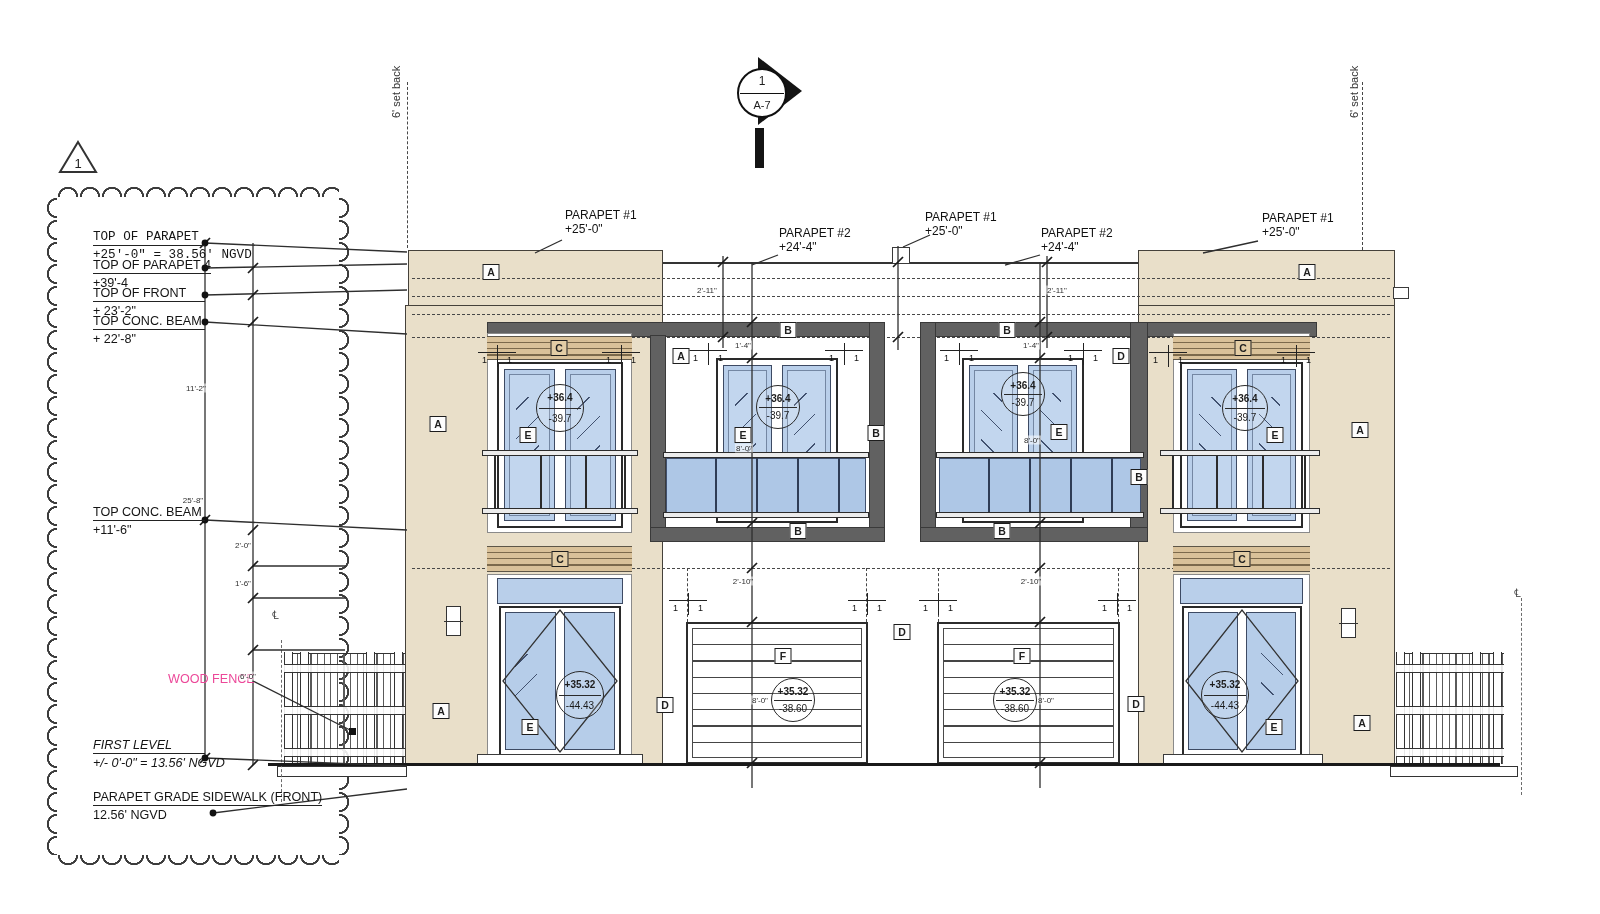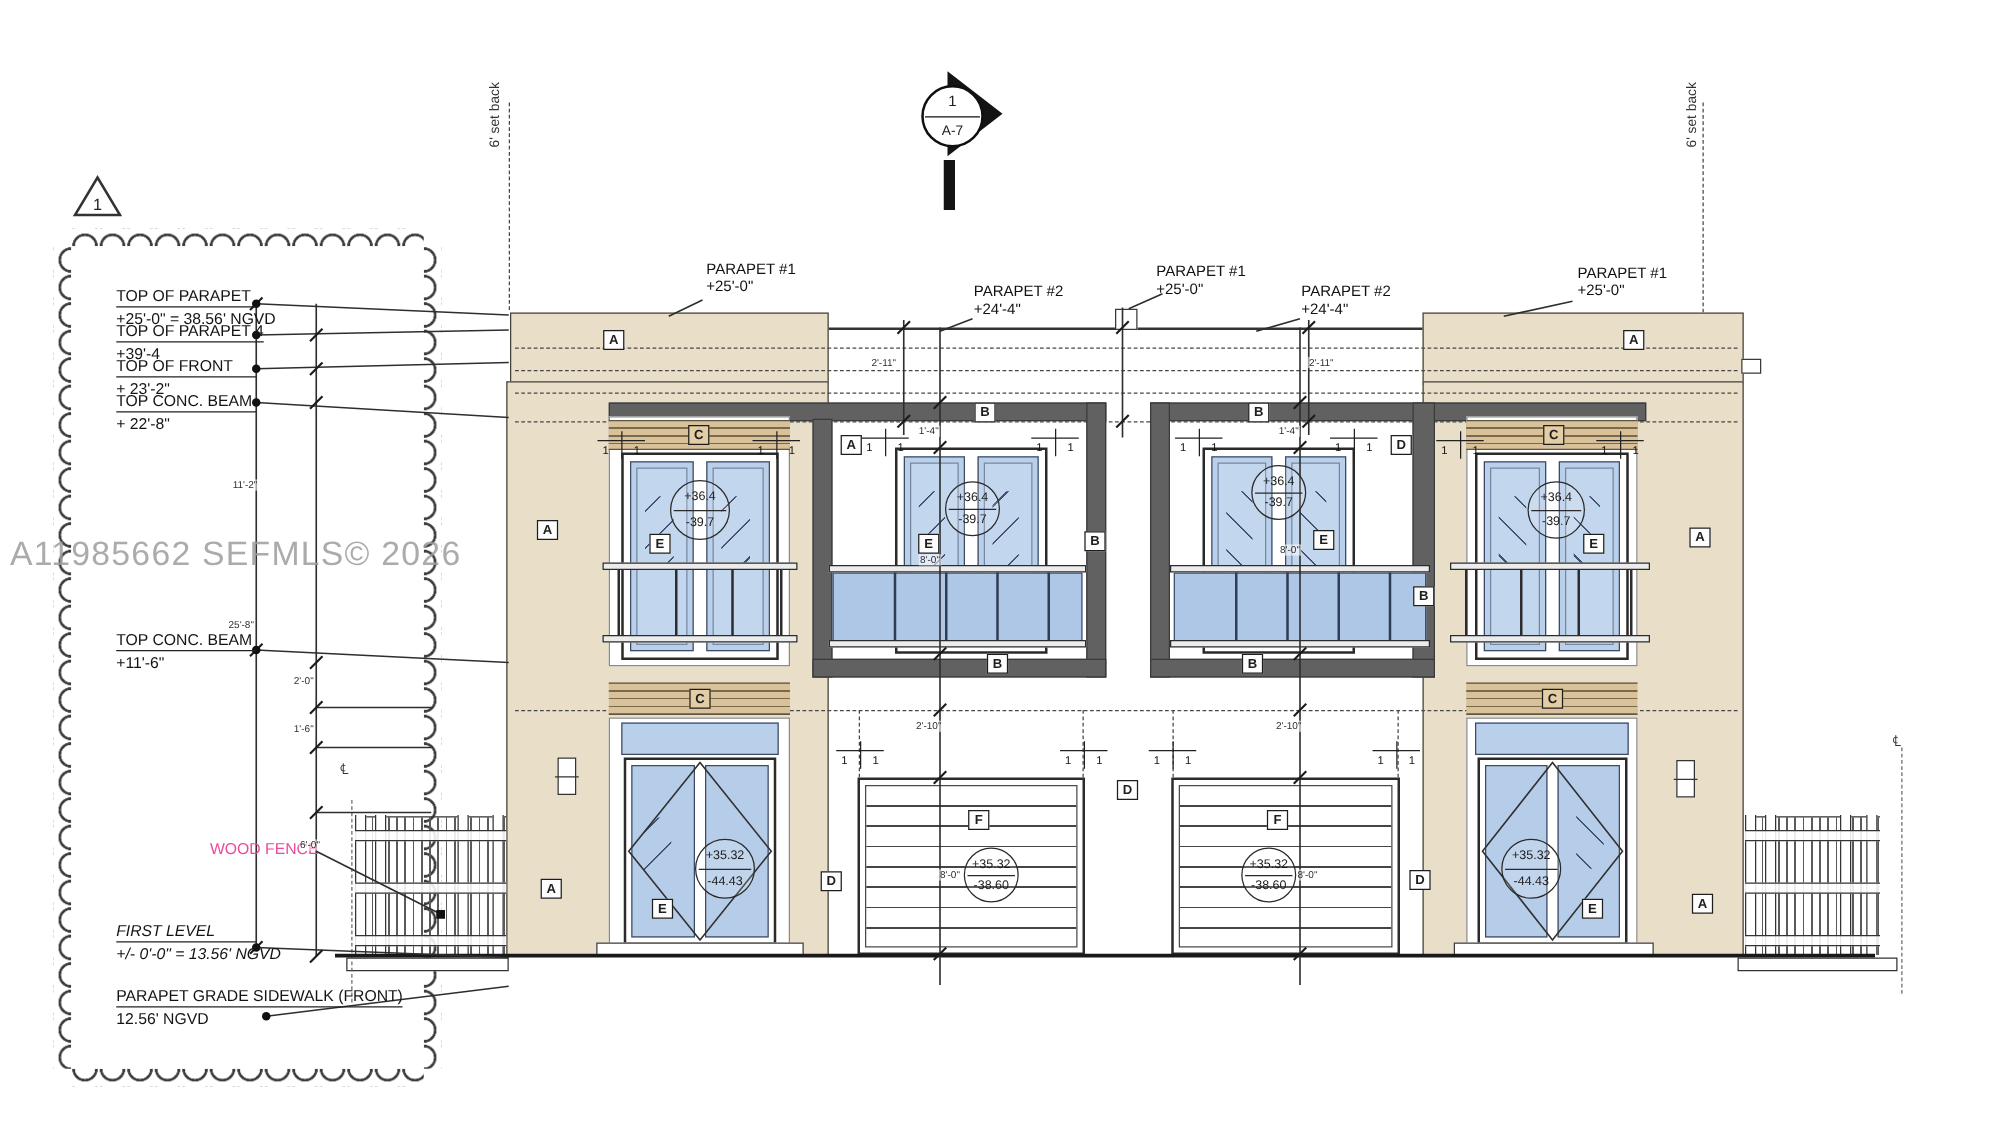--- a/index.html
+++ b/index.html
@@ -52,21 +52,21 @@
   .cl.b{left:7px;right:7px;bottom:-7px;height:14px;background:radial-gradient(circle at 11px 0px,transparent 8px,#3c3c3c 8.3px,#3c3c3c 10px,transparent 10.4px);background-size:22px 14px;background-repeat:repeat-x;}
   .cl.l{top:7px;bottom:7px;left:-7px;width:14px;background:radial-gradient(circle at 14px 11px,transparent 8px,#3c3c3c 8.3px,#3c3c3c 10px,transparent 10.4px);background-size:14px 22px;background-repeat:repeat-y;}
   .cl.r{top:7px;bottom:7px;right:-7px;width:14px;background:radial-gradient(circle at 0px 11px,transparent 8px,#3c3c3c 8.3px,#3c3c3c 10px,transparent 10.4px);background-size:14px 22px;background-repeat:repeat-y;}
   
   .tag{position:absolute;transform:translate(-50%,-50%);min-width:17px;height:16px;line-height:15px;text-align:center;
        border:1.6px solid #1d1d1d;background:#fdfdfd;font-size:10.5px;font-weight:700;padding:0 1px;box-sizing:border-box;z-index:42;}
   .tag.tanbg{background:#e3cda5;}
   .spot{position:absolute;border:1.6px solid #2a2a2a;border-radius:50%;transform:translate(-50%,-50%);
         background:rgba(255,255,255,.15);z-index:41;}
   .spot .t,.spot .b{position:absolute;left:0;right:0;text-align:center;font-size:10px;color:#1c1c1c;}
-  .spot .t{top:16%;} .spot .b{bottom:16%;}
+  .spot .t{top:16%;font-weight:bold;} .spot .b{bottom:16%;}
   .spot .mid{position:absolute;left:2px;right:2px;top:50%;border-top:1.3px solid #2a2a2a;}
   .tickpair{position:absolute;width:38px;transform:translate(-50%,0);z-index:40;font-size:9px;color:#111;}
   .tickpair .bar{position:absolute;top:0;left:0;right:0;border-top:1.6px solid #222;}
   .tickpair .stem{position:absolute;left:50%;top:-7px;height:22px;border-left:1.4px solid #222;}
   .tickpair .a{position:absolute;left:4px;top:3px;} .tickpair .b{position:absolute;right:4px;top:3px;}
   .dimt{position:absolute;font-size:8px;color:#2e2e2e;transform:translate(-50%,-50%);white-space:nowrap;z-index:40;background:rgba(255,255,255,.55);padding:0 1px;}
   .elab{position:absolute;left:93px;font-size:12.6px;line-height:14px;color:#141414;z-index:40;}
   .elab .nm{display:inline-block;border-bottom:1.4px solid #222;padding-bottom:1px;white-space:nowrap;}
   .elab .vl{display:block;padding-top:2px;white-space:nowrap;}
   .pcall{position:absolute;font-size:12px;line-height:14px;color:#111;z-index:40;white-space:nowrap;}
@@ -82,21 +82,20 @@
   .fixture{position:absolute;width:15px;height:30px;background:#fff;border:1.6px solid #333;box-sizing:border-box;z-index:12;}
   .fixture::after{content:"";position:absolute;left:-3px;right:-3px;top:50%;border-top:1.6px solid #333;}
   svg.overlay{position:absolute;left:0;top:0;z-index:38;pointer-events:none;}
   .wflabel{position:absolute;left:168px;top:672px;font-size:12.6px;color:#ec4899;z-index:40;}
 </style>
 </head>
 <body>
 
 <div class="canvas">
 
-  <div class="watermark">A11985662  SEFMLS© 2026</div>
 
   <svg class="abs" style="left:56px;top:138px;z-index:40;" width="44" height="38">
     <polygon points="22,4 40,34 4,34" fill="none" stroke="#333" stroke-width="2"></polygon>
     <text x="22" y="30" text-anchor="middle" font-size="13" fill="#222">1</text>
   </svg>
 
   <div class="secmark-tri"></div>
   <div class="secmark-bar"></div>
   <div class="secmark-circle">
     <div class="n">1</div>
@@ -511,21 +510,21 @@
       <div class="dimt" style="left: 1032px; top: 440px;">8'-0"</div>
       <div class="dimt" style="left: 743px; top: 581px;">2'-10"</div>
       <div class="dimt" style="left: 1031px; top: 581px;">2'-10"</div>
       <div class="dimt" style="left: 760px; top: 700px;">8'-0"</div>
       <div class="dimt" style="left: 1046px; top: 700px;">8'-0"</div>
       <div class="dimt" style="left: 196px; top: 388px;">11'-2"</div>
       <div class="dimt" style="left: 193px; top: 500px;">25'-8"</div>
       <div class="dimt" style="left: 243px; top: 545px;">2'-0"</div>
       <div class="dimt" style="left: 243px; top: 583px;">1'-6"</div>
       <div class="dimt" style="left: 248px; top: 676px;">6'-0"</div>
-      <div class="elab" style="top: 230px;"><div class="nm" style="min-width: 112px;">TOP OF PARAPET</div><div class="vl">+25'-0" = 38.56' NGVD</div></div>
+      <div class="elab" style="top: 230px; font-family: Liberation Mono, monospace;"><div class="nm" style="min-width: 112px;">TOP OF PARAPET</div><div class="vl">+25'-0" = 38.56' NGVD</div></div>
       <div class="elab" style="top: 258px;"><div class="nm" style="min-width: 112px;">TOP OF PARAPET 4</div><div class="vl">+39'-4</div></div>
       <div class="elab" style="top: 286px;"><div class="nm" style="min-width: 112px;">TOP OF FRONT</div><div class="vl">+ 23'-2"</div></div>
       <div class="elab" style="top: 314px;"><div class="nm" style="min-width: 112px;">TOP CONC. BEAM</div><div class="vl">+ 22'-8"</div></div>
       <div class="elab" style="top: 505px;"><div class="nm" style="min-width: 112px;">TOP CONC. BEAM</div><div class="vl">+11'-6"</div></div>
       <div class="elab" style="top: 738px; font-style: italic;"><div class="nm" style="min-width: 112px;">FIRST LEVEL</div><div class="vl">+/- 0'-0" = 13.56' NGVD</div></div>
       <div class="elab" style="top: 790px;"><div class="nm" style="min-width: 120px;">PARAPET GRADE SIDEWALK (FRONT)</div><div class="vl">12.56' NGVD</div></div>
       <div class="pcall" style="left: 565px; top: 208px;">
         <div class="">PARAPET #1</div>
         <div class="">+25'-0"</div>
       </div>

